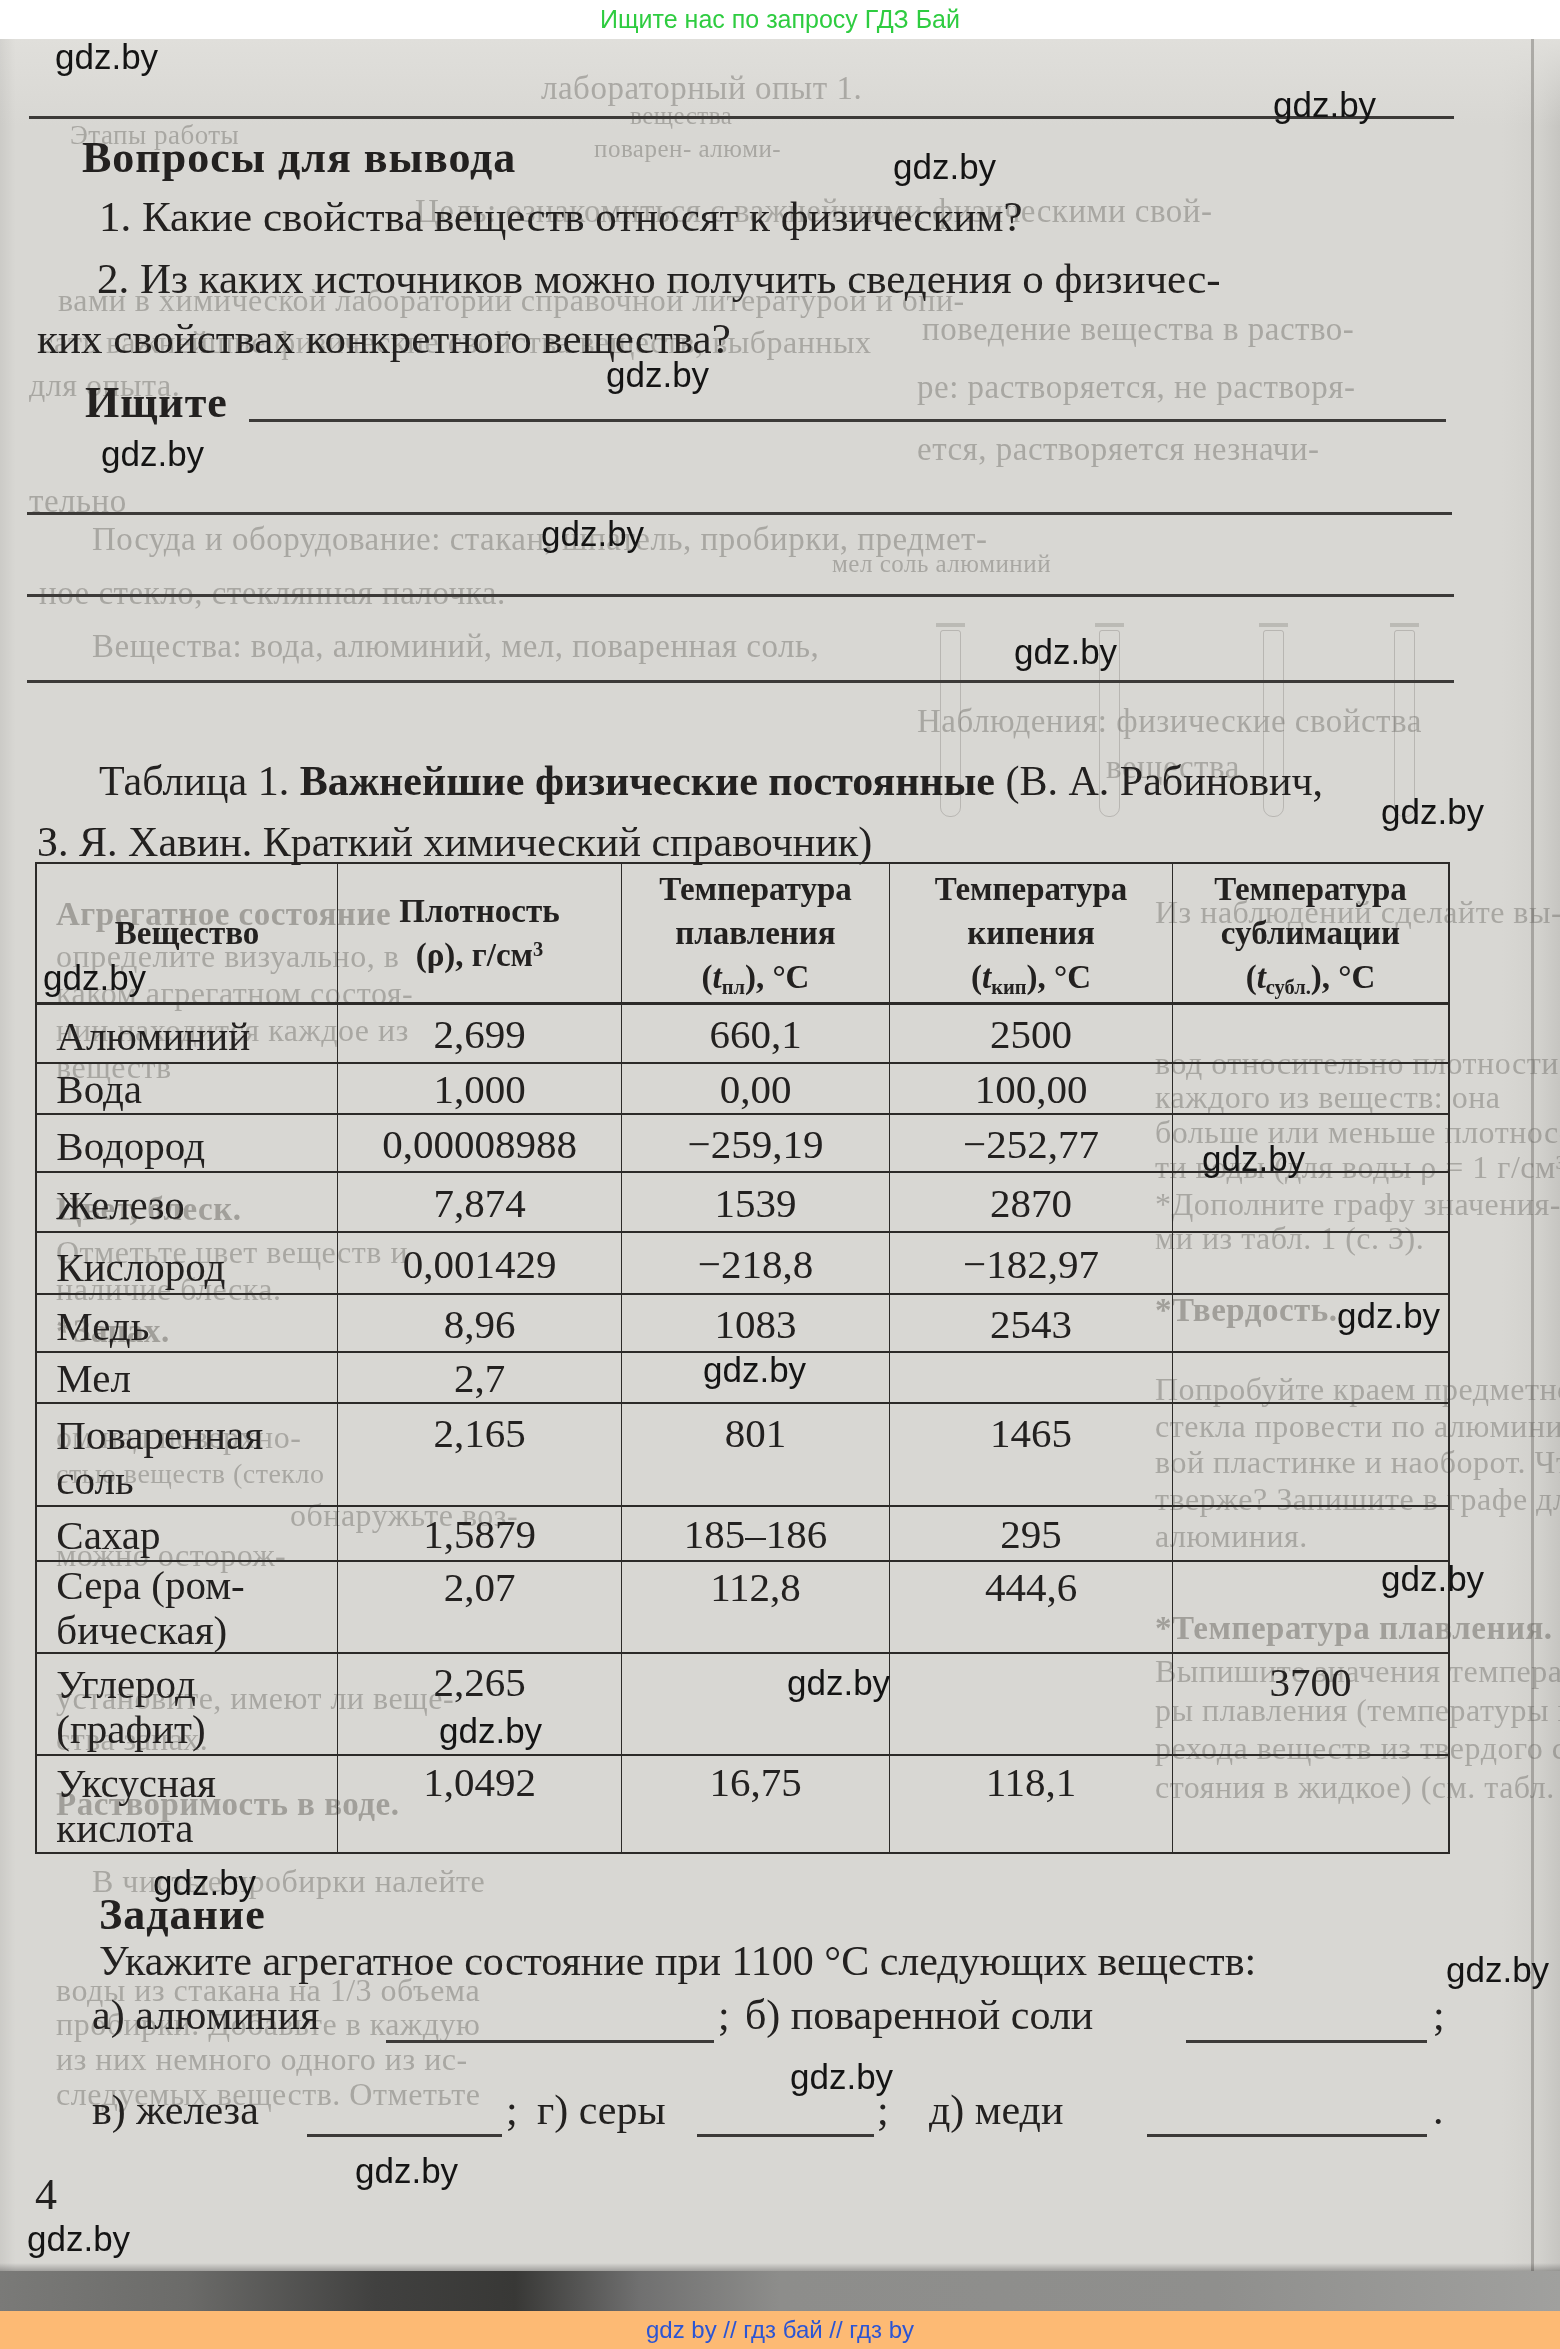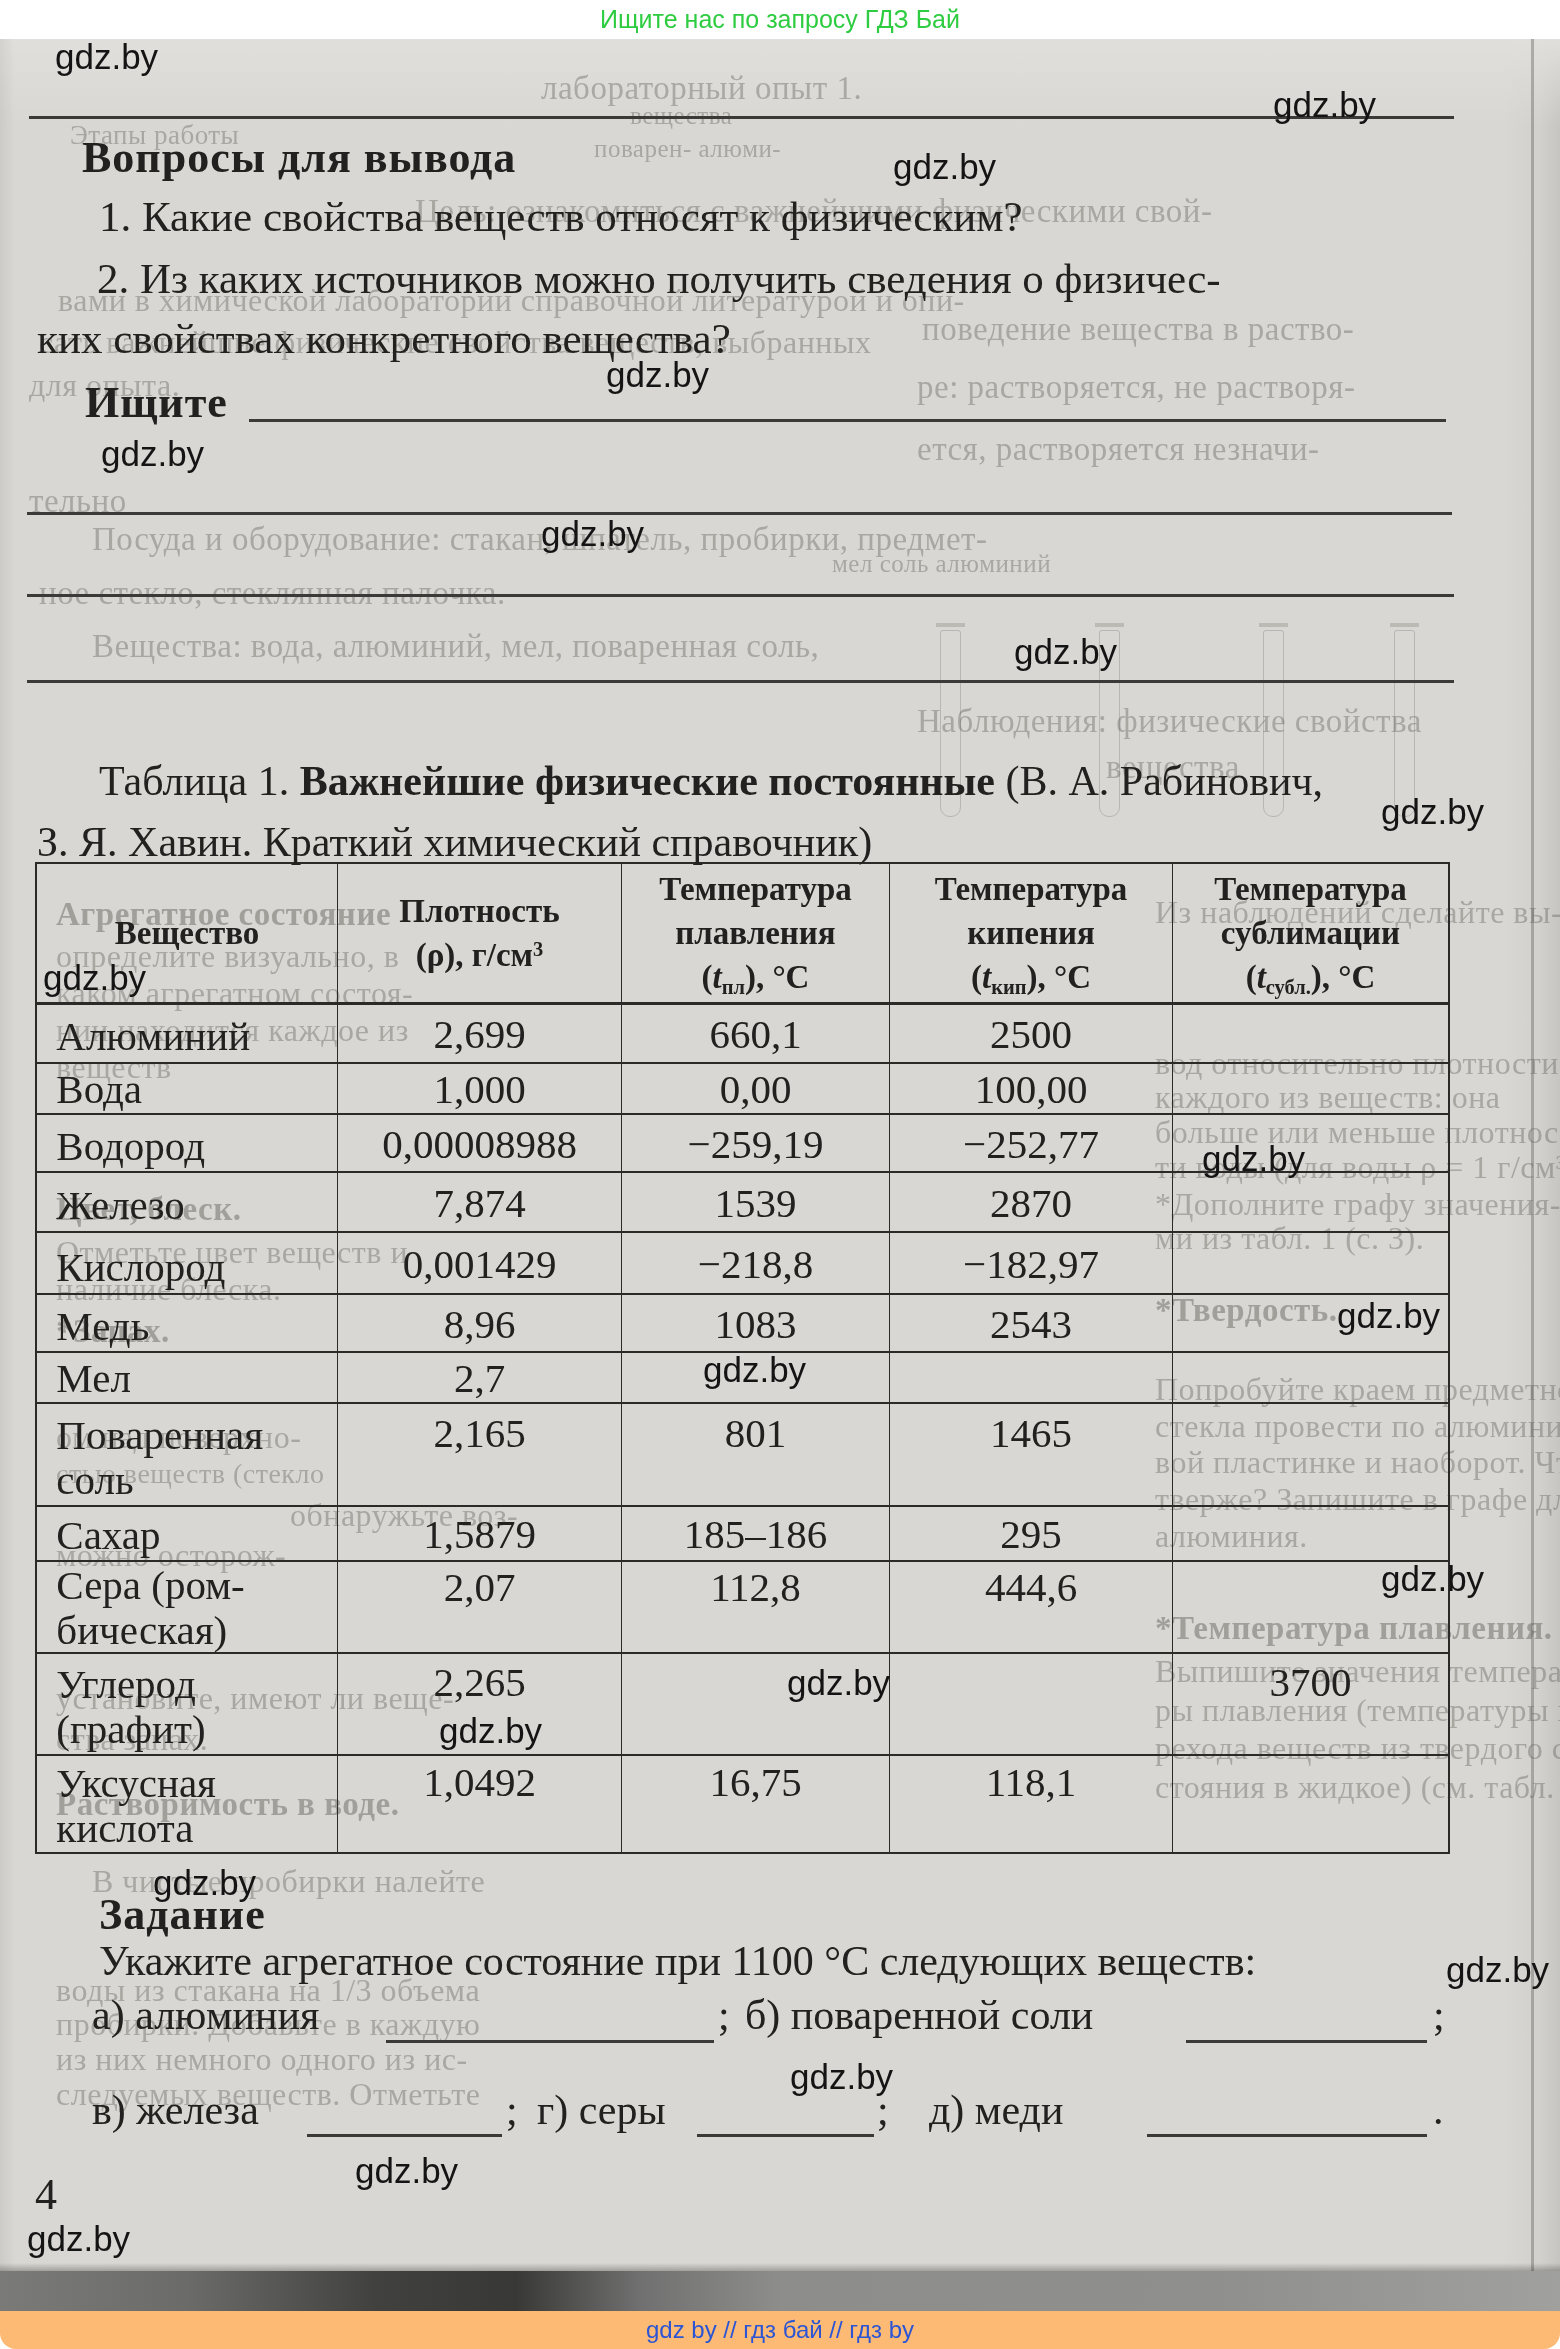--- a/index.html
+++ b/index.html
@@ -1,17 +1,17 @@
 <!DOCTYPE html>
 <html><head>
 <meta charset="utf-8">
 <style>
   html,body{margin:0;padding:0;background:#ffffff;}
   #stage{position:relative;width:1560px;height:2349px;overflow:hidden;
-         font-family:"Liberation Serif","DejaVu Serif",serif;color:#232120;border-radius:16px;}
+         font-family:"Liberation Serif","DejaVu Serif",serif;color:#232120;}
   
   #banner{position:absolute;left:0;top:0;width:1560px;height:39px;background:#ffffff;
           display:flex;align-items:center;justify-content:center;}
   #banner span{font-family:"Liberation Sans","DejaVu Sans",sans-serif;font-size:25px;color:#2ecc40;}
   
   #scan{position:absolute;left:0;top:39px;width:1560px;height:2232px;
         background:
           linear-gradient(90deg, rgba(0,0,0,0.06) 0px, rgba(0,0,0,0) 15.4px),
           linear-gradient(180deg, #e0dfdb 0px, rgba(0,0,0,0) 87px),
           linear-gradient(270deg, #c6c5c1 0px, #d2d1cd 21px, rgba(0,0,0,0) 58px),

